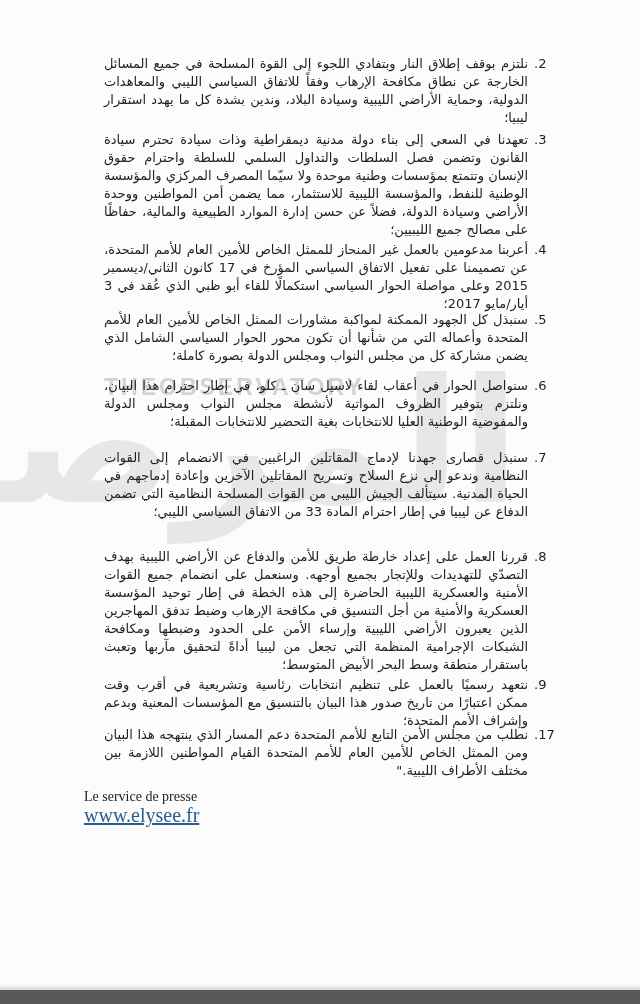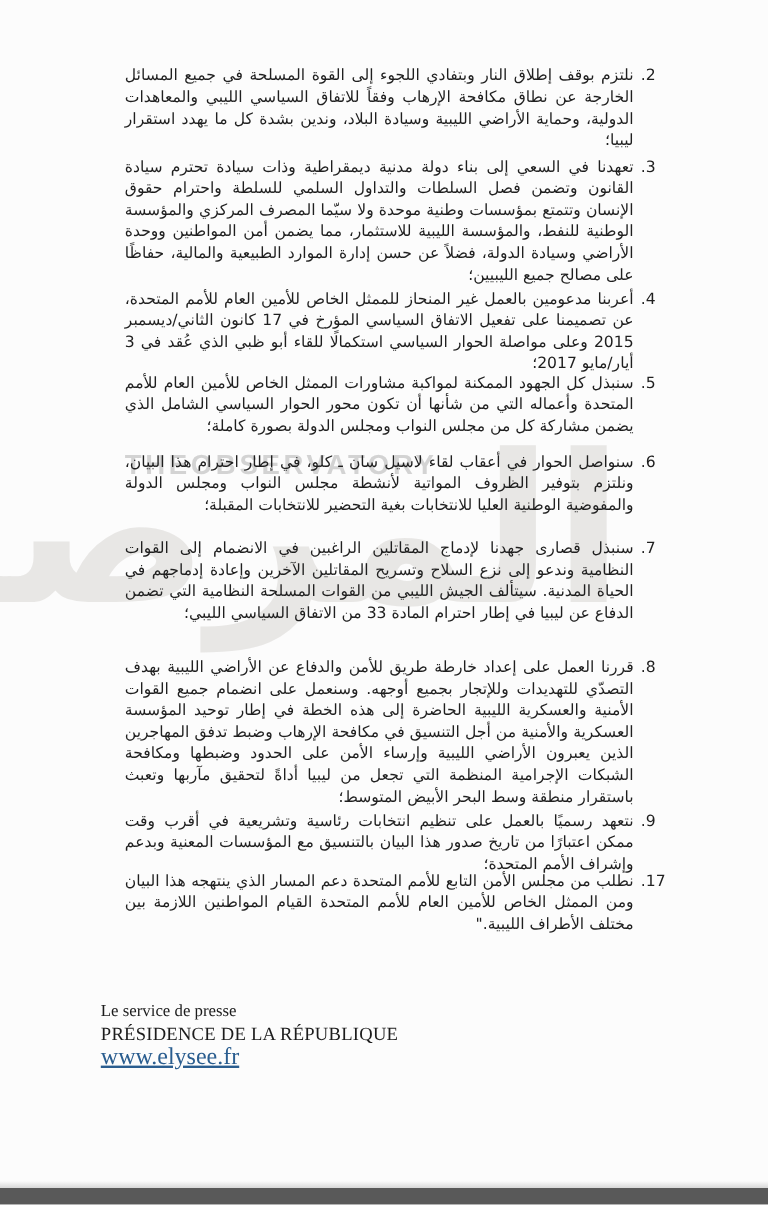--- a/index.html
+++ b/index.html
@@ -36,21 +36,21 @@
   }
   .item .txt{
     flex:1 1 auto;text-align:justify;text-justify:inter-word;margin-left:24px;
   }
   
   .i0{top:55px;}  .i1{top:131px;} .i2{top:241px;}
   .i3{top:311px;} .i4{top:377px;} .i5{top:449px;}
   .i6{top:548px;} .i7{top:676px;} .i8{top:726px;}
   
   .footer{
-    position:absolute;left:84px;top:834px;z-index:2;
+    position:absolute;left:84px;top:787px;z-index:2;
     font-family:"Liberation Serif",serif;color:#1c1c1c;
     font-size:14px;line-height:19px;
   }
   .footer .org{font-size:15.5px;letter-spacing:.2px;}
   .footer a{
     color:#2a5d8f;text-decoration:underline;cursor:pointer;
     font-size:20px;
   }
   
   .bottom-sep{
@@ -114,20 +114,19 @@
 
     <div class="item i8">
       <span class="num">17.</span>
       <span class="txt">نطلب من مجلس الأمن التابع للأمم المتحدة دعم المسار الذي ينتهجه هذا البيان ومن الممثل الخاص للأمين العام للأمم المتحدة القيام المواطنين اللازمة بين مختلف الأطراف الليبية."</span>
     </div>
 
   </div>
 
   <div class="footer">
     <div>Le service de presse</div>
-    <div class="org">PRÉSIDENCE DE LA RÉPUBLIQUE</div>
     <div><a>www.elysee.fr</a></div>
   </div>
 
   <div class="bottom-sep"></div>
   <div class="bottom-bar"></div>
 
 </div>
 
 </body></html>

